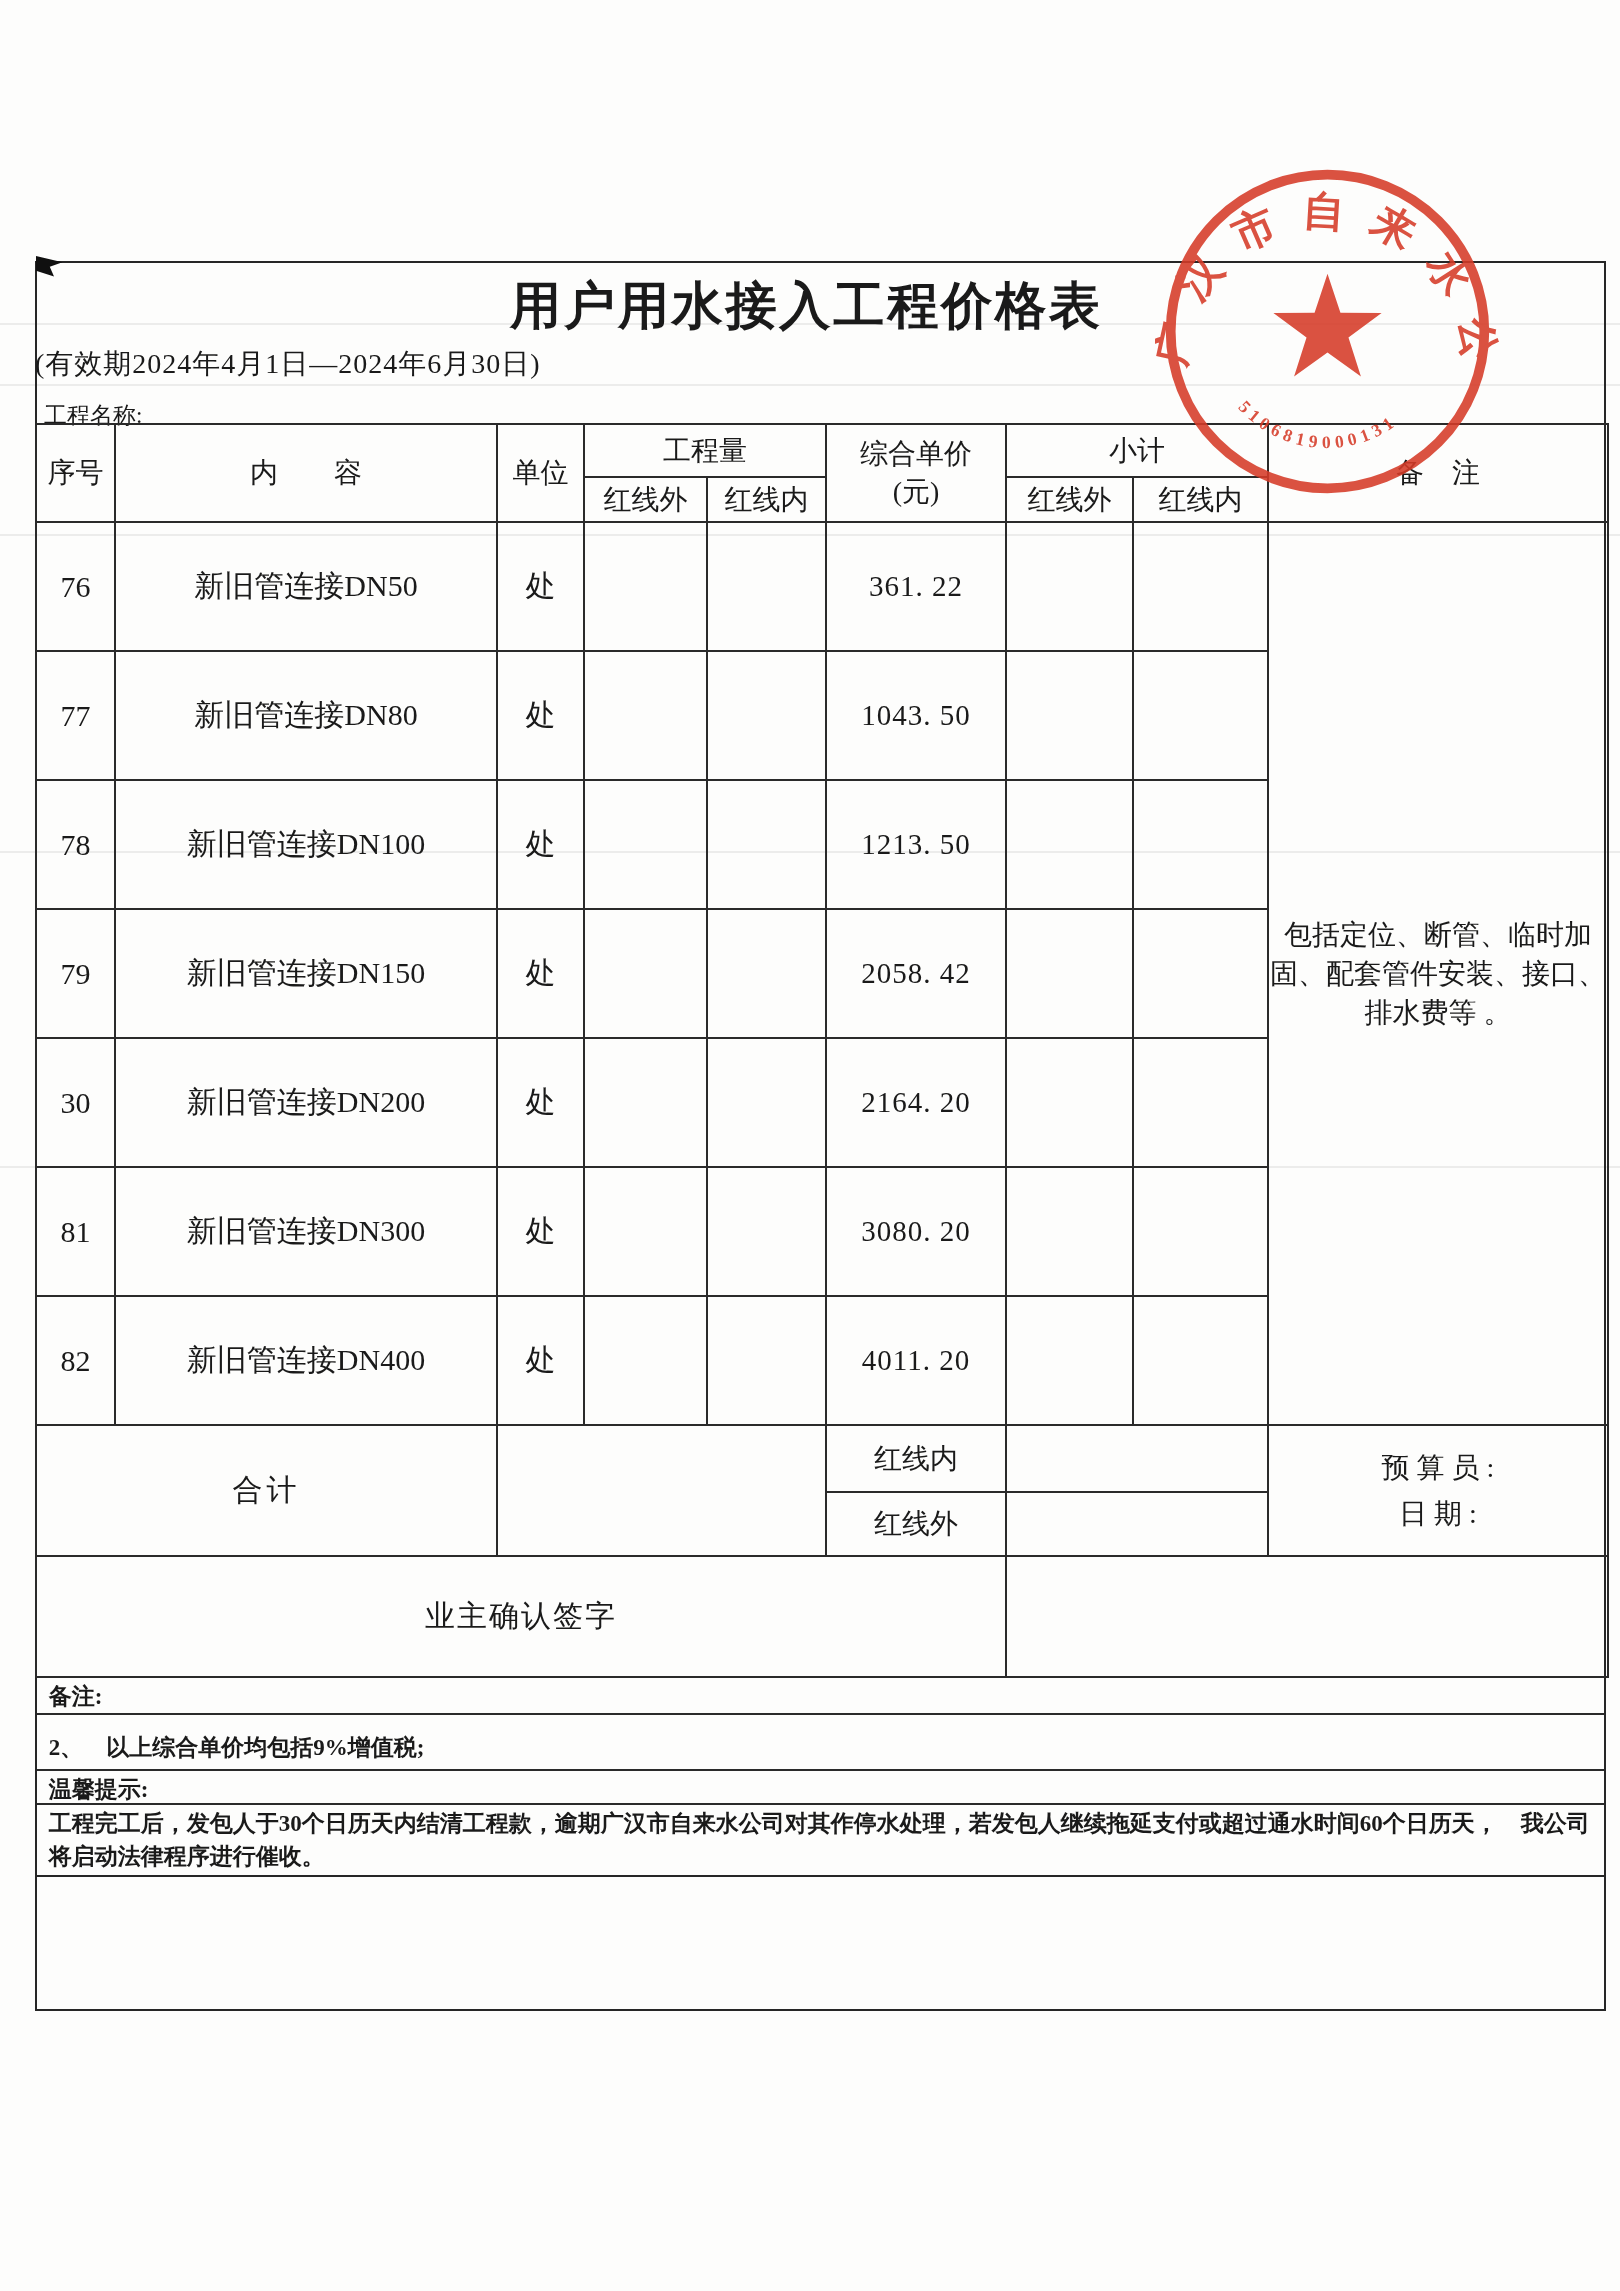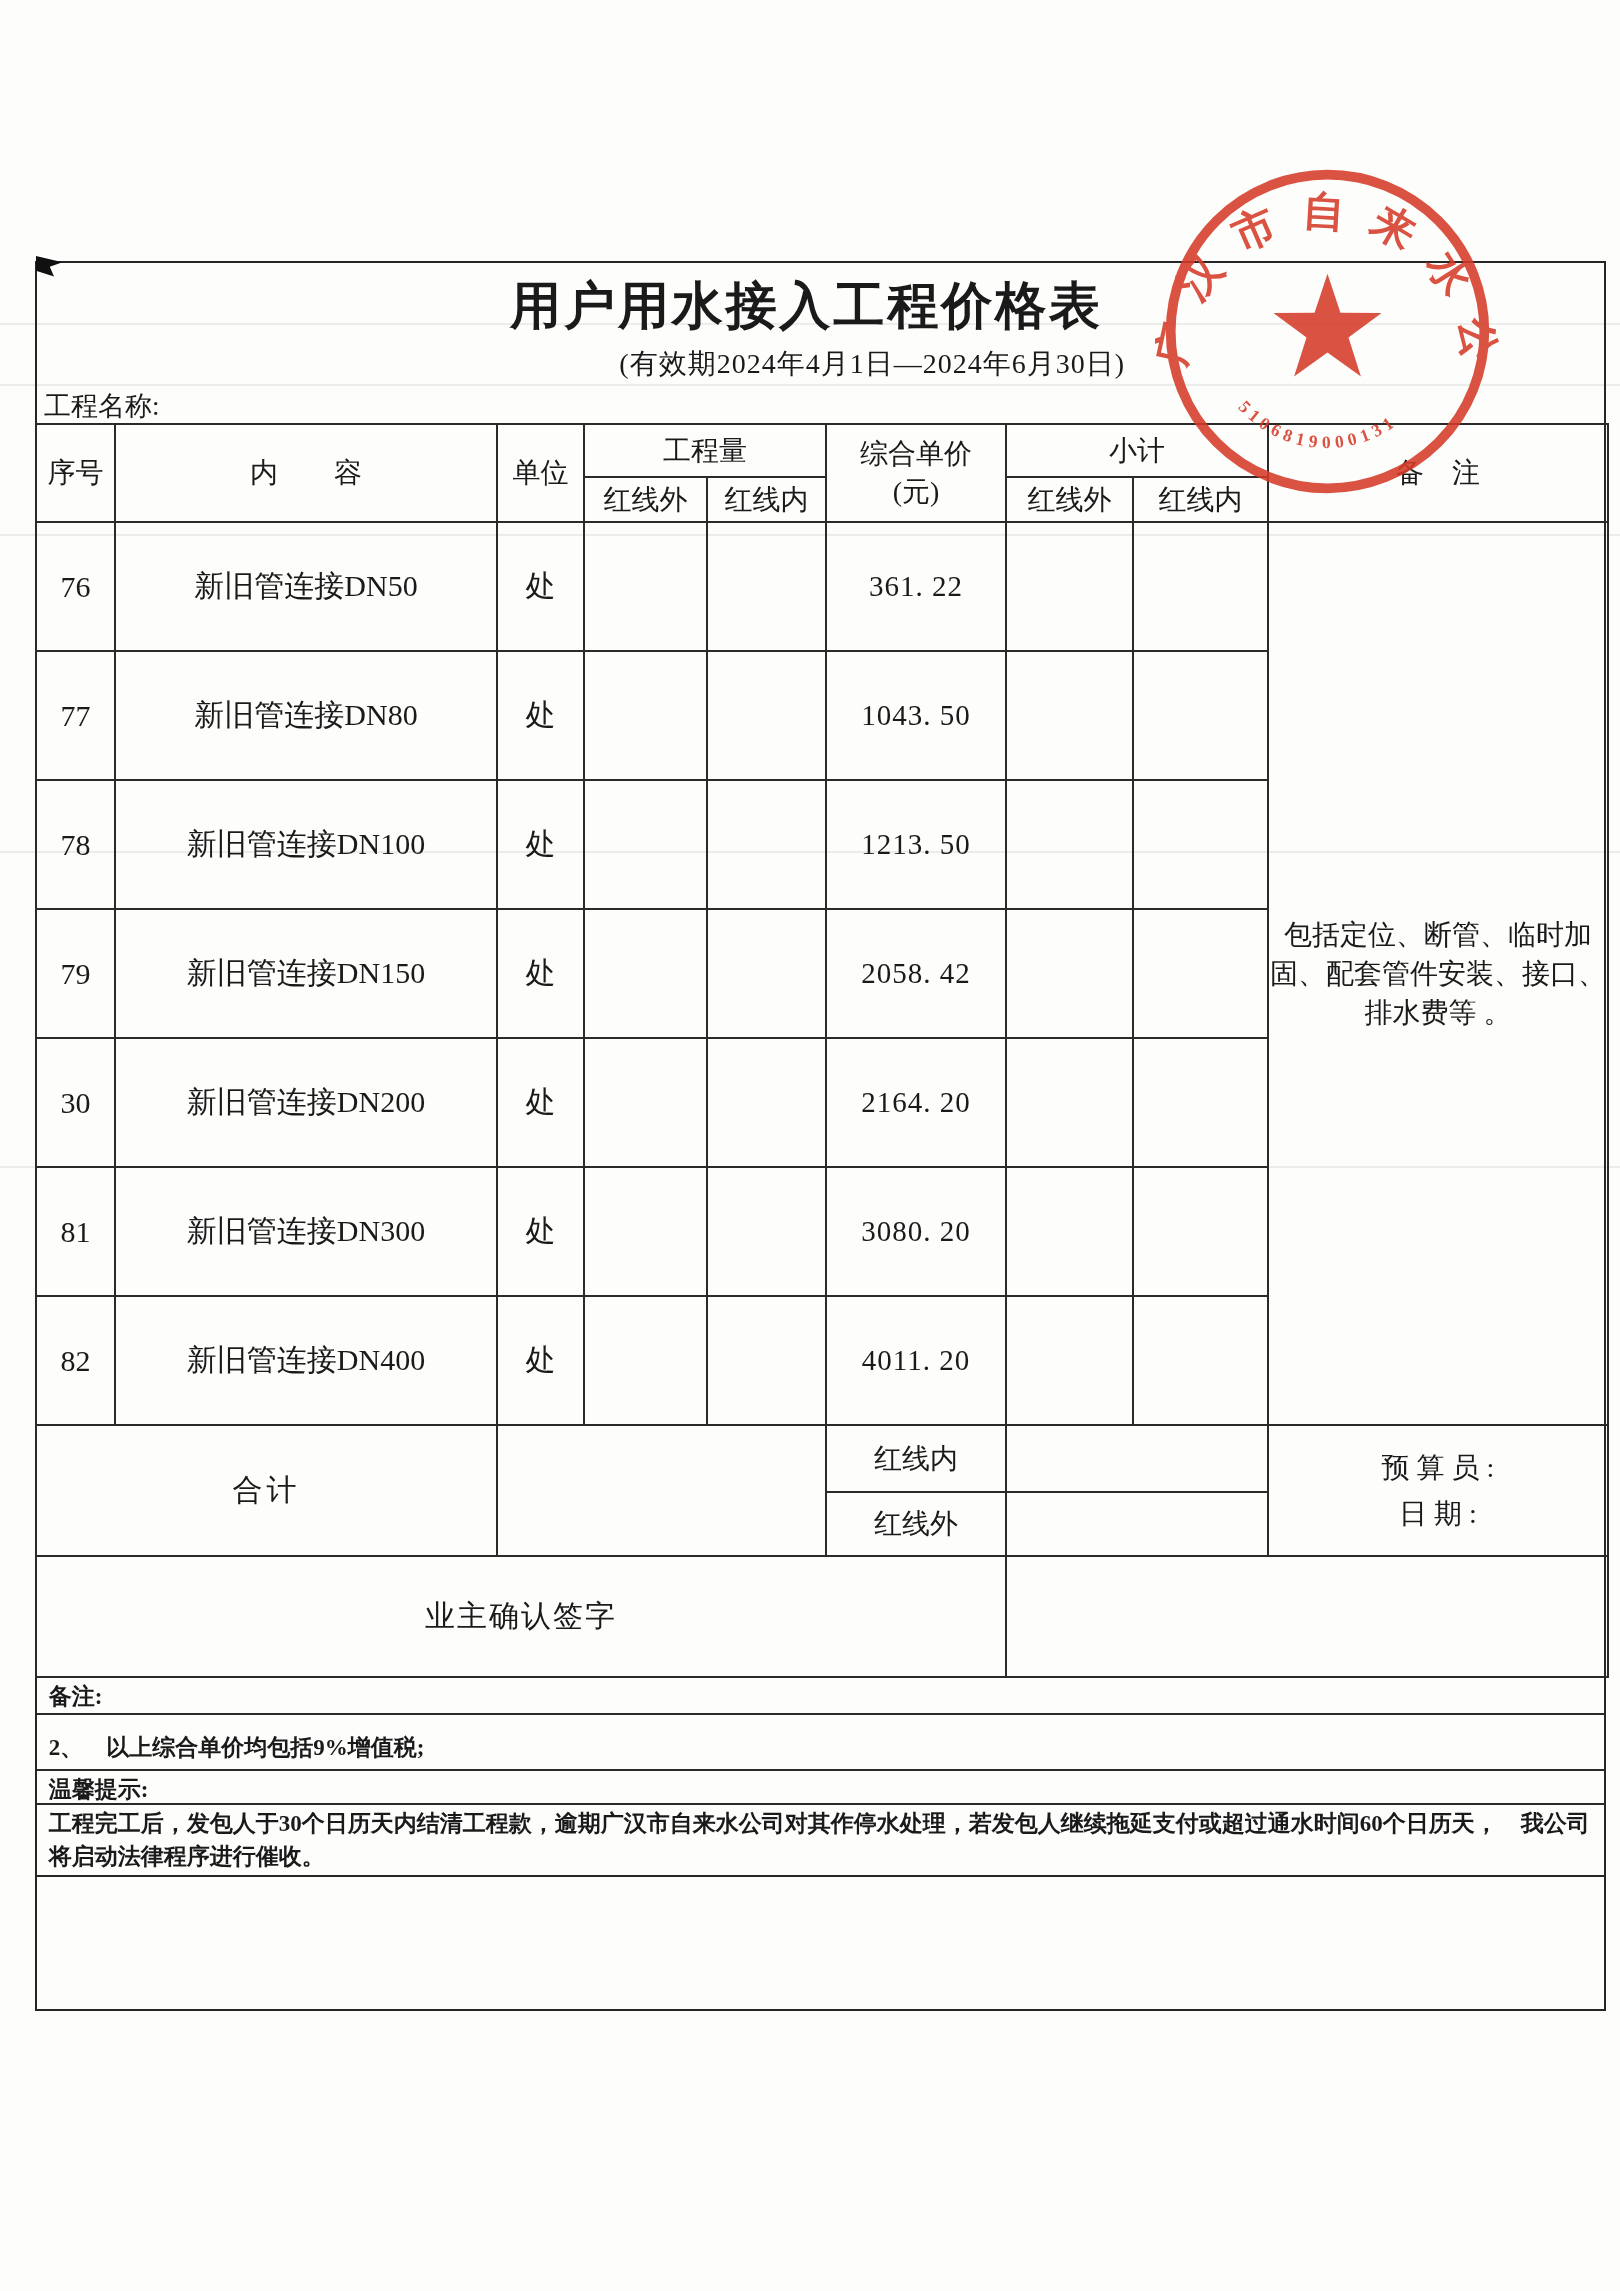--- a/index.html
+++ b/index.html
@@ -7,23 +7,23 @@
     position:relative;width:1620px;height:2292px;background:#fdfdfc;
     font-family:"Liberation Serif","DejaVu Serif",serif;color:#1a1a1a;
     overflow:hidden;margin:0 auto;
   }
   .streak{position:absolute;left:0;width:1620px;height:2px;background:rgba(90,90,90,.10);}
   .outer-box{position:absolute;left:35px;top:261px;width:1567px;height:1746px;border:2.9px solid #262626;}
   .corner-mark{position:absolute;left:36px;top:256px;width:26.5px;height:20.6px;background:#101010;
     clip-path:polygon(0 0,100% 30%,52% 52%,68% 100%,0 72%);}
   .title{position:absolute;left:35px;top:272px;width:1068px;text-align:right;
     font-size:51px;font-weight:bold;letter-spacing:2.9px;}
-  .subtitle{position:absolute;left:35px;top:345px;width:1068px;text-align:right;
-    font-size:28px;letter-spacing:1px;margin-left:22px;}
-  .project-label{position:absolute;left:44px;top:388px;font-size:27px;font-family:Liberation Serif, serif;}
+  .subtitle{position:absolute;left:35px;top:345px;width:1068px;text-align:left;
+    font-size:28px;letter-spacing:1px;}
+  .project-label{position:absolute;left:44px;top:400px;font-size:23px;font-family:Liberation Serif, serif;}
   table.price-table{
     position:absolute;left:35px;top:423px;width:1573px;
     border-collapse:collapse;table-layout:fixed;border:2.9px solid #262626;
   }
   .price-table th,.price-table td{
     border:2px solid #2a2a2a;padding:0;text-align:center;vertical-align:middle;
     font-weight:normal;overflow:hidden;
   }
   .hrow1{height:53px;padding-left:12px;} .hrow2{height:45px;}
   .price-table th{font-size:28px;}

